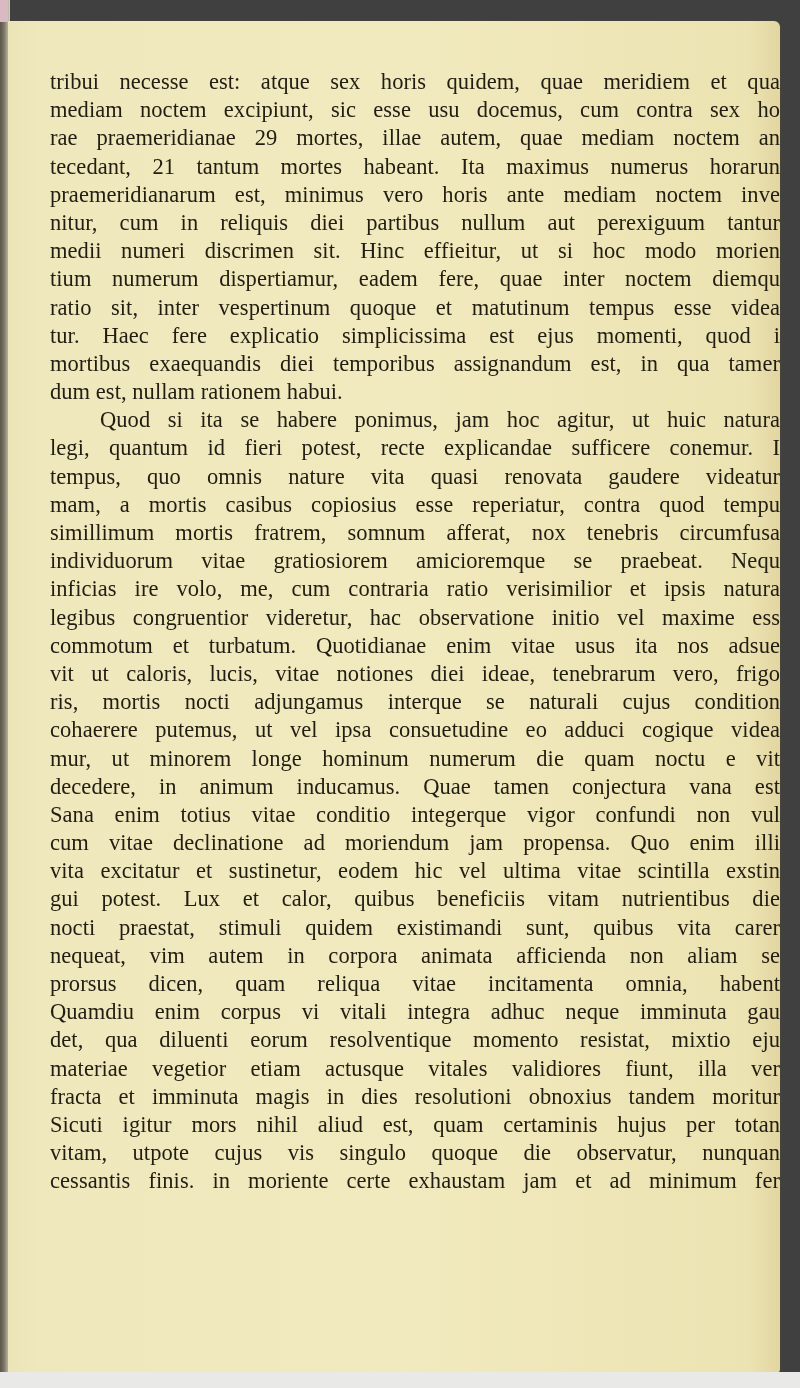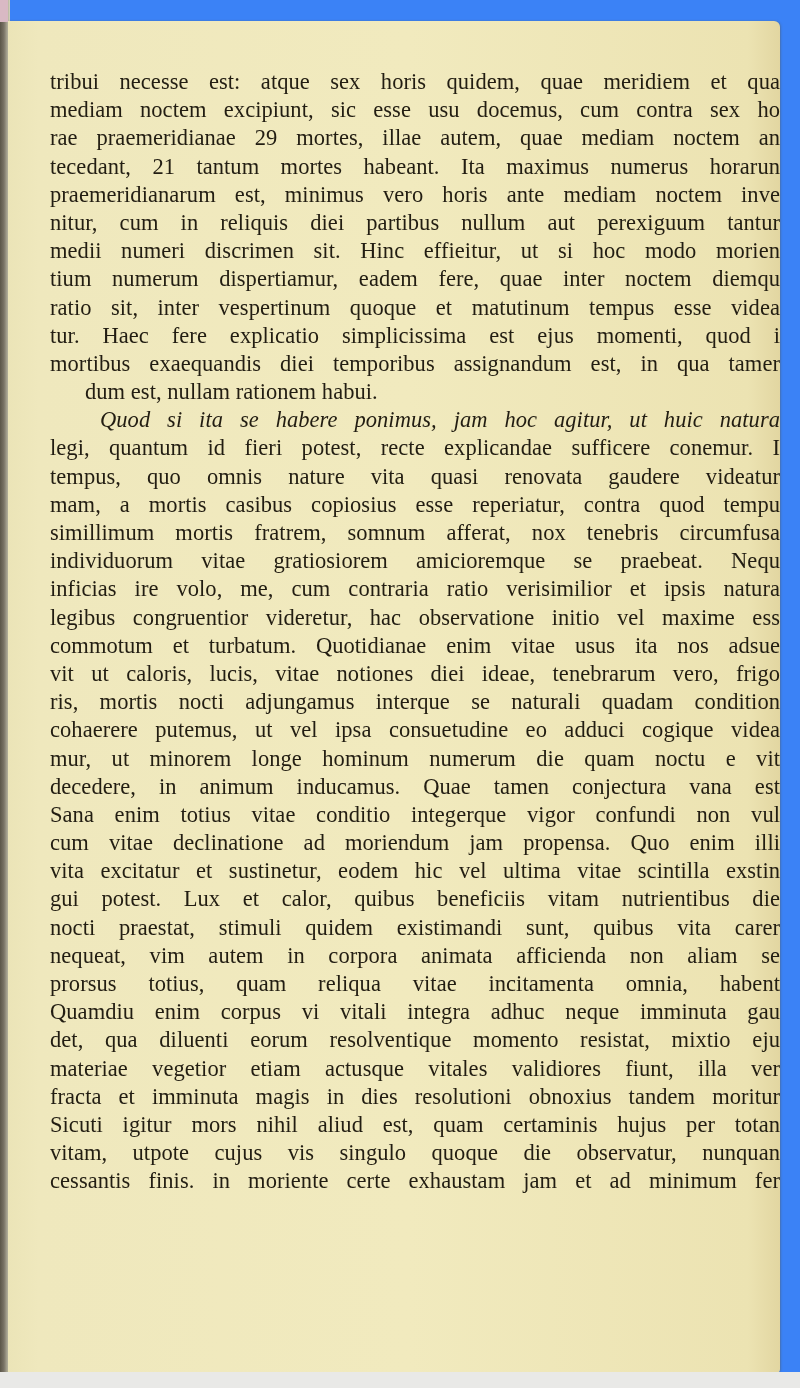--- a/index.html
+++ b/index.html
@@ -7,21 +7,21 @@
       padding: 0;
       width: 800px;
       height: 1388px;
       overflow: hidden;
       background: #e6e7e2;
     }
     .scan-frame {
       position: relative;
       width: 800px;
       height: 1388px;
-      background: #3b82f6;
+      background: #404040;
     }
     .left-edge {
       position: absolute;
       left: 0;
       top: 0;
       width: 10px;
       height: 1388px;
       background: linear-gradient(to right, #5b5648 0px, #7a7466 4px, #b7b49f 8px, #d8d6c0 10px);
     }
     .left-edge-pink {
@@ -66,25 +66,23 @@
     }
     .line {
       display: block;
       height: 28.2px;
       text-align: justify;
       text-align-last: justify;
       white-space: nowrap;
     }
     .line.indent {
       padding-left: 50px;
-      font-style: italic;
     }
     .line.last {
       text-align-last: left;
-      margin-left: 35px;
     }
   </style>
 </head>
 <body>
 
 <div class="scan-frame">
   <div class="left-edge"></div>
   <div class="left-edge-pink"></div>
 
   <div class="page">
@@ -104,31 +102,31 @@
       <span class="line indent">Quod si ita se habere ponimus, jam hoc agitur, ut huic natura</span>
       <span class="line">legi, quantum id fieri potest, recte explicandae sufficere conemur.  I</span>
       <span class="line">tempus, quo omnis nature vita quasi renovata gaudere videatur</span>
       <span class="line">mam, a mortis casibus copiosius esse reperiatur, contra quod tempu</span>
       <span class="line">simillimum mortis fratrem, somnum afferat, nox tenebris circumfusa</span>
       <span class="line">individuorum vitae gratiosiorem amicioremque se praebeat.  Nequ</span>
       <span class="line">inficias ire volo, me, cum contraria ratio verisimilior et ipsis natura</span>
       <span class="line">legibus congruentior videretur, hac observatione initio vel maxime ess</span>
       <span class="line">commotum et turbatum.  Quotidianae enim vitae usus ita nos adsue</span>
       <span class="line">vit ut caloris, lucis, vitae notiones diei ideae, tenebrarum vero, frigo</span>
-      <span class="line">ris, mortis nocti adjungamus interque se naturali quadam condition</span>
+      <span class="line">ris, mortis nocti adjungamus interque se naturali cujus condition</span>
       <span class="line">cohaerere putemus, ut vel ipsa consuetudine eo adduci cogique videa</span>
       <span class="line">mur, ut minorem longe hominum numerum die quam noctu e vit</span>
       <span class="line">decedere, in animum inducamus.  Quae tamen conjectura vana est</span>
       <span class="line">Sana enim totius vitae conditio integerque vigor confundi non vul</span>
       <span class="line">cum vitae declinatione ad moriendum jam propensa.  Quo enim illi</span>
       <span class="line">vita excitatur et sustinetur, eodem hic vel ultima vitae scintilla exstin</span>
       <span class="line">gui potest.  Lux et calor, quibus beneficiis vitam nutrientibus die</span>
       <span class="line">nocti praestat, stimuli quidem existimandi sunt, quibus vita carer</span>
       <span class="line">nequeat, vim autem in corpora animata afficienda non aliam se</span>
-      <span class="line">prorsus totius, quam reliqua vitae incitamenta omnia, habent</span>
+      <span class="line">prorsus dicen, quam reliqua vitae incitamenta omnia, habent</span>
       <span class="line">Quamdiu enim corpus vi vitali integra adhuc neque imminuta gau</span>
       <span class="line">det, qua diluenti eorum resolventique momento resistat, mixtio eju</span>
       <span class="line">materiae vegetior etiam actusque vitales validiores fiunt, illa ver</span>
       <span class="line">fracta et imminuta magis in dies resolutioni obnoxius tandem moritur</span>
       <span class="line">Sicuti igitur mors nihil aliud est, quam certaminis hujus per totan</span>
       <span class="line">vitam, utpote cujus vis singulo quoque die observatur, nunquan</span>
       <span class="line">cessantis finis. in moriente certe exhaustam jam et ad minimum fer</span>
     </div>
   </div>
 

